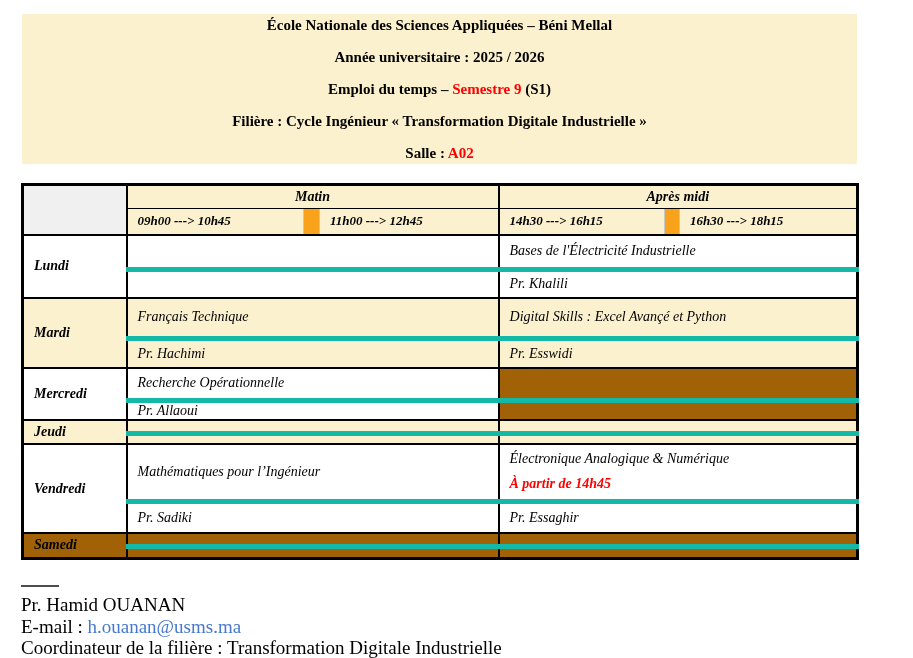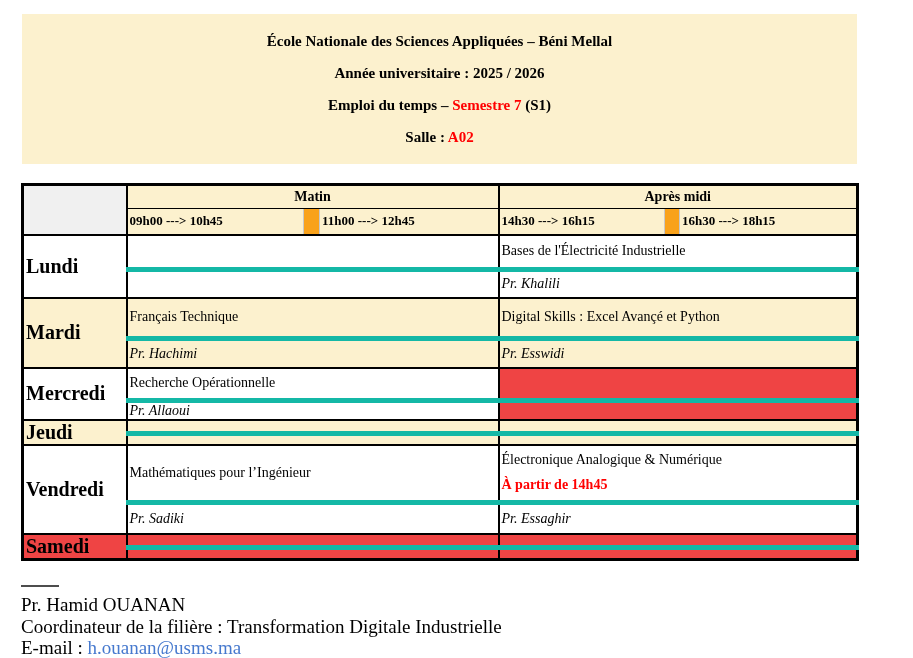--- a/index.html
+++ b/index.html
@@ -26,37 +26,37 @@
   }
   .accent-red { color: #FF0000; }
 
   
   table.tt {
     position: absolute; left: 21px; top: 183px;
     width: 835px;
     border-collapse: collapse; table-layout: fixed;
     border: 3px solid #000;
   }
-  table.tt td, table.tt th { padding: 0 2px; vertical-align: middle; overflow: hidden; }
+  table.tt td, table.tt th { padding: 0 10px; vertical-align: middle; overflow: hidden; font-style: italic; }
 
   .corner { background: #F0F0F0; }
   .bg-cream { background: #FCF1CE; }
-  .bg-gray  { background: #ef4444; }
+  .bg-gray  { background: #a16207; }
   .bg-white { background: #ffffff; }
 
   .bR  { border-right: 2px solid #000; }
   .bB1 { border-bottom: 1px solid #000; }
   .tTop    { border-top: 2px solid #000; }
   .thinTop { border-top: 5px solid #14b8a6; }
 
   .period-h { font-weight: bold; font-size: 14px; }
   .time-h   { font-weight: bold; font-size: 13px; }
   .sep { background: #F9A21B; border-left: 1px solid #c8c8c8; border-right: 1px solid #c8c8c8; }
 
-  .day-label { font-weight: bold; font-size: 20px; }
+  .day-label { font-weight: bold; font-size: 14px; }
   .subject   { font-size: 14px; }
   .professor { font-size: 14px; font-style: italic; }
   .note-red  { font-weight: bold; font-size: 14px; color: #FF0000; margin-top: 9px; }
 
   tr.rh-hdr1  { height: 24px; }
   tr.rh-hdr2  { height: 26px; }
   tr.rh-lun-s { height: 35px; }
   tr.rh-lun-p { height: 28px; }
   tr.rh-mar-s { height: 41px; }
   tr.rh-mar-p { height: 29px; }
@@ -75,21 +75,22 @@
   .email-link { color: #4679CE; text-decoration: none; cursor: pointer; }
 </style>
 </head>
 <body>
 
 <div class="page">
 
   <div class="banner">
     <div class="bline">École Nationale des Sciences Appliquées – Béni Mellal</div>
     <div class="bline">Année universitaire : 2025 / 2026</div>
-    <div class="bline"><span>Emploi du temps – </span><span class="accent-red">Semestre 7</span><span> (S1)</span></div>
+    <div class="bline"><span>Emploi du temps – </span><span class="accent-red">Semestre 9</span><span> (S1)</span></div>
+    <div class="bline">Filière : Cycle Ingénieur « Transformation Digitale Industrielle »</div>
     <div class="bline"><span>Salle : </span><span class="accent-red">A02</span></div>
   </div>
 
   <table class="tt">
     <colgroup>
       <col style="width:104px">
         <col style="width:177px">
         <col style="width:16px">
         <col style="width:179px">
       <col style="width:166px">
@@ -173,17 +174,17 @@
     <tr class="rh-sam-p">
       <td class="bg-gray professor bR thinTop" colspan="3"></td>
       <td class="bg-gray professor thinTop" colspan="3"></td>
     </tr>
   </tbody>
     </table>
 
   <div class="footer">
     <div class="sig-line"></div>
     <div>Pr. Hamid OUANAN</div>
+    <div><span>E-mail : </span><a class="email-link">h.ouanan@usms.ma</a></div>
     <div>Coordinateur de la filière : Transformation Digitale Industrielle</div>
-    <div><span>E-mail : </span><a class="email-link">h.ouanan@usms.ma</a></div>
   </div>
 
 </div>
 
 </body></html>

